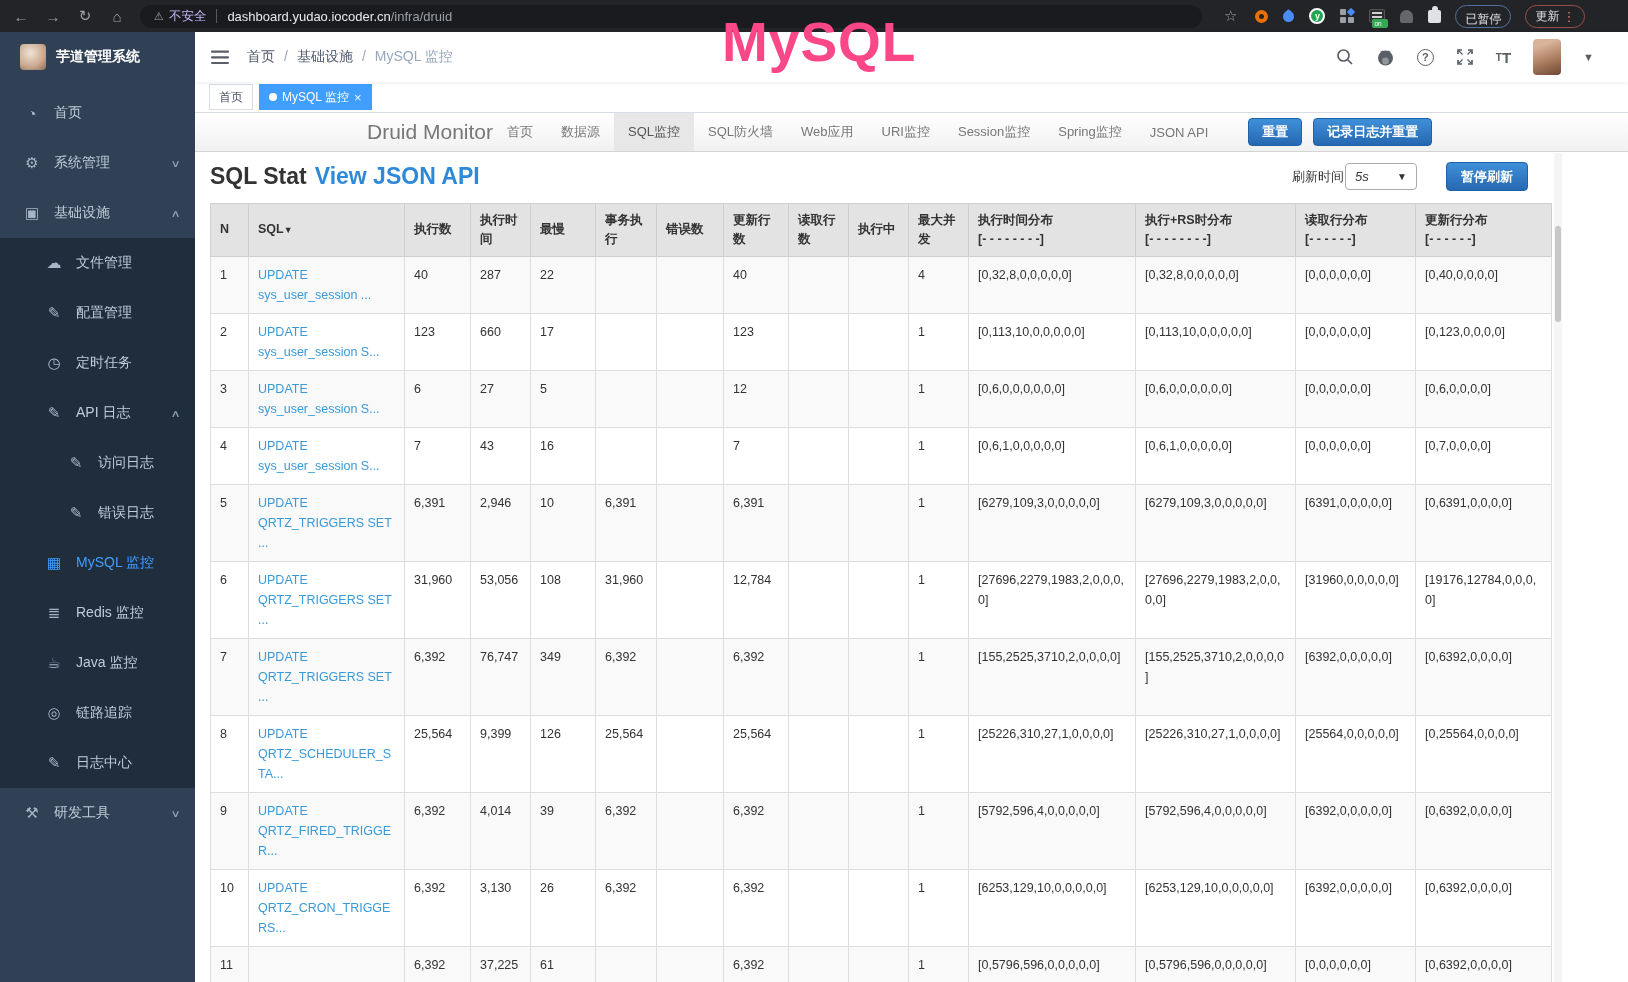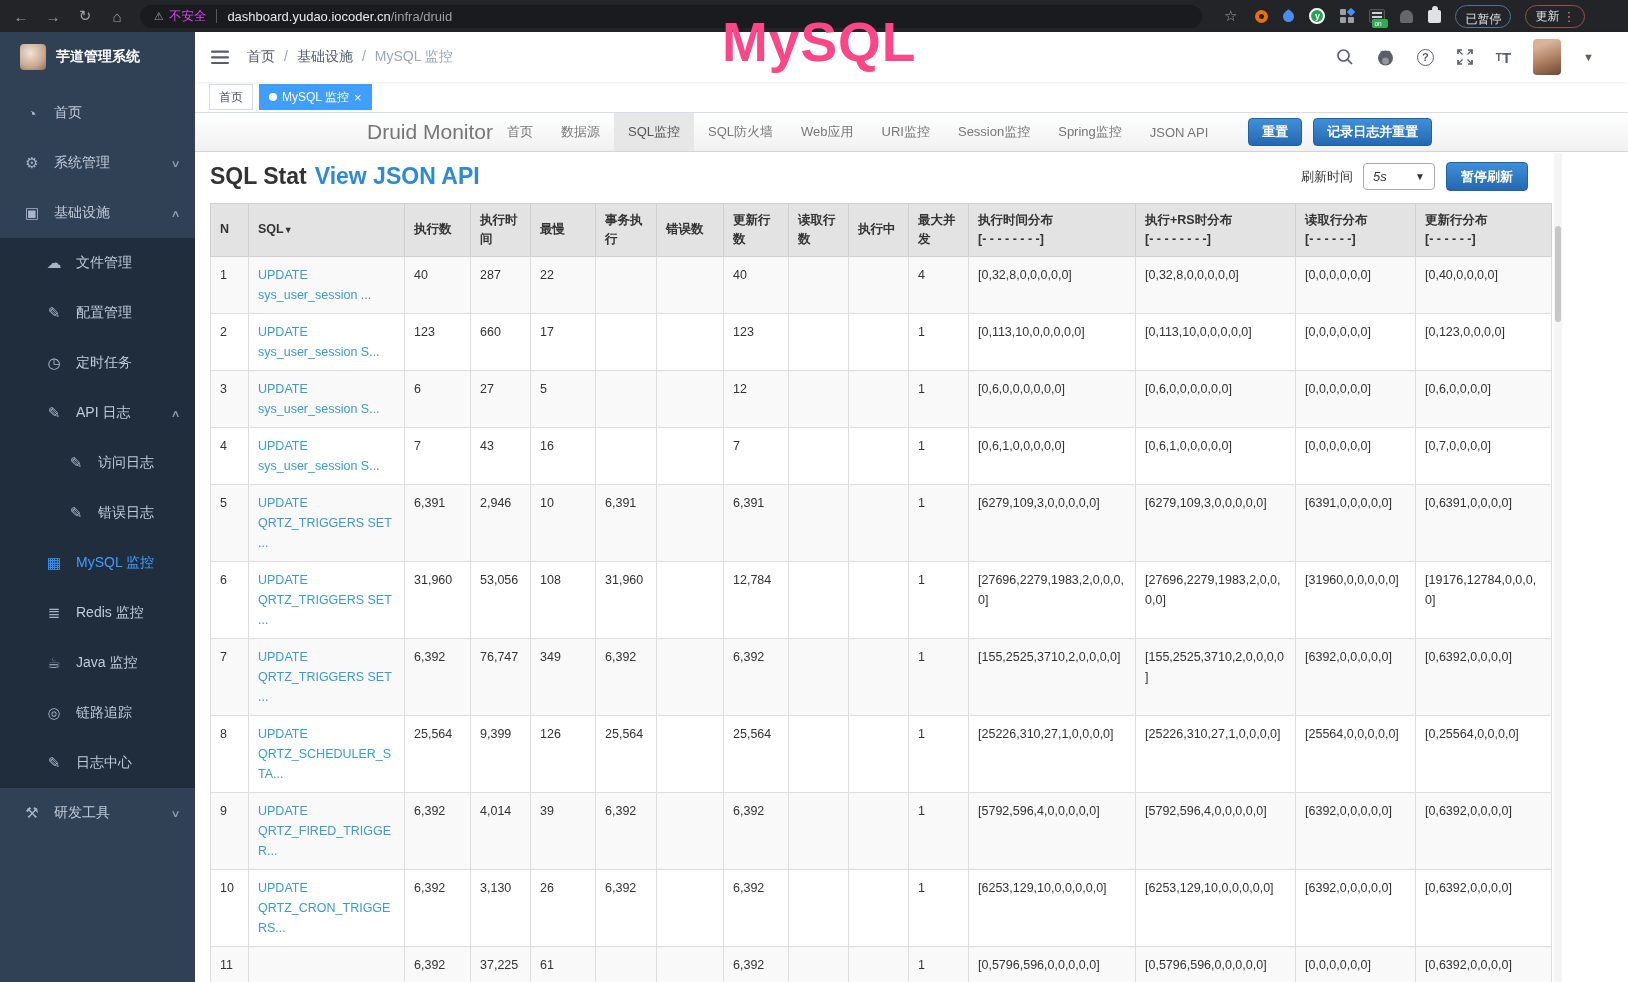--- a/index.html
+++ b/index.html
@@ -3,21 +3,21 @@
 <meta charset="utf-8">
 <style>
   * { box-sizing: border-box; margin: 0; padding: 0; }
   html,body { width:1628px; height:982px; overflow:hidden; font-family:"Liberation Sans","DejaVu Sans",sans-serif; background:#fff; }
 
   
   .browser-bar { height:32px; background:#232427; display:flex; align-items:center; position:relative; }
   .bnav { color:#9aa0a6; font-size:15px; width:22px; text-align:center; margin-left:10px; cursor:pointer; }
   .url-pill { margin-left:12px; width:1062px; height:23px; background:#1a1b1e; border-radius:12px; display:flex; align-items:center; padding:0 14px; }
   .warn-ico { color:#9aa0a6; font-size:11px; margin-right:5px; }
-  .sec-label { color:#d946ef; font-size:12.5px; }
+  .sec-label { color:#c4b5fd; font-size:12.5px; }
   .url-div { width:1px; height:14px; background:#55585e; margin:0 10px; }
   .url-host { color:#e8eaed; font-size:13px; }
   .url-path { color:#9aa0a6; font-size:13px; }
   .star { color:#9aa0a6; font-size:15px; margin-left:22px; }
   .exts { display:flex; align-items:center; gap:15px; margin-left:18px; }
   .ext-donut { width:13px; height:13px; border:4px solid #e8710a; border-radius:50%; }
   .ext-gem { width:11px; height:11px; background:#4c8bf5; transform:rotate(45deg); border-radius:2px 50% 50% 50%; }
   .ext-green { width:16px; height:16px; background:#23a455; border:2px solid #fff; border-radius:50%; color:#fff; font-size:9px; font-weight:bold; display:flex; align-items:center; justify-content:center; }
   .ext-grid { width:14px; height:14px; display:grid; grid-template-columns:6px 6px; grid-gap:2px; }
   .ext-grid span { width:6px; height:6px; background:#9aa0a6; border-radius:1px; }
@@ -81,24 +81,24 @@
   .dbtn { background:linear-gradient(#3f90d9,#2568b1); border:1px solid #2062a8; color:#fff; font-size:13px; font-weight:bold; height:28px; padding:0 13px; border-radius:4px; cursor:pointer; white-space:nowrap; }
 
   .lang-row { text-align:right; padding:16px 80px 0 0; font-size:13px; }
   .lang-row a { color:#337ab7; text-decoration:none; cursor:pointer; }
   .lang-sep { color:#555; margin:0 4px; }
 
   .content-head { display:flex; align-items:center; padding:10px 100px 12px 15px; }
   .page-title { font-size:23px; font-weight:bold; color:#333; }
   .page-title-link { font-size:23px; font-weight:bold; color:#2e8ad8; margin-left:8px; cursor:pointer; }
   .refresh-group { margin-left:auto; display:flex; align-items:center; }
-  .refresh-label { font-size:13px; color:#333; margin-right:10px; }
+  .refresh-label { font-size:13px; color:#333; margin-right:1px; }
   .refresh-select { width:72px; height:27px; border:1px solid #ababab; border-radius:4px; background:#fff; font-size:13px; color:#333; display:flex; align-items:center; justify-content:space-between; padding:0 9px; cursor:pointer;font-style:italic; }
   .sel-caret { font-size:10px; color:#333; }
-  .pause-btn { margin-left:11px; background:linear-gradient(#3f90d9,#2568b1); border:1px solid #2062a8; color:#fff; font-size:13px; font-weight:bold; height:29px; padding:0 14px; border-radius:4px; cursor:pointer; }
+  .pause-btn { margin-left:29px; background:linear-gradient(#3f90d9,#2568b1); border:1px solid #2062a8; color:#fff; font-size:13px; font-weight:bold; height:29px; padding:0 14px; border-radius:4px; cursor:pointer; }
 
   .table-wrap { padding:0 0 0 15px; }
   table.stat { border-collapse:collapse; table-layout:fixed; width:1341px; font-size:12.5px; color:#333; }
   table.stat th { background:#e3e3e3; border:1px solid #cfcfcf; font-weight:bold; text-align:left; padding:7px 9px; vertical-align:middle; line-height:1.5; }
   table.stat td { border:1px solid #ddd; padding:8px 9px; vertical-align:top; line-height:1.6; word-wrap:break-word; }
   table.stat tr:nth-child(odd) td { background:#f9f9f9; }
   table.stat tr:nth-child(even) td { background:#ffffff; }
   table.stat a.sql-link { color:#3a99d8; text-decoration:none; cursor:pointer; }
   .th-sub { display:block; }
   .sort-glyph { font-size:9px; }

